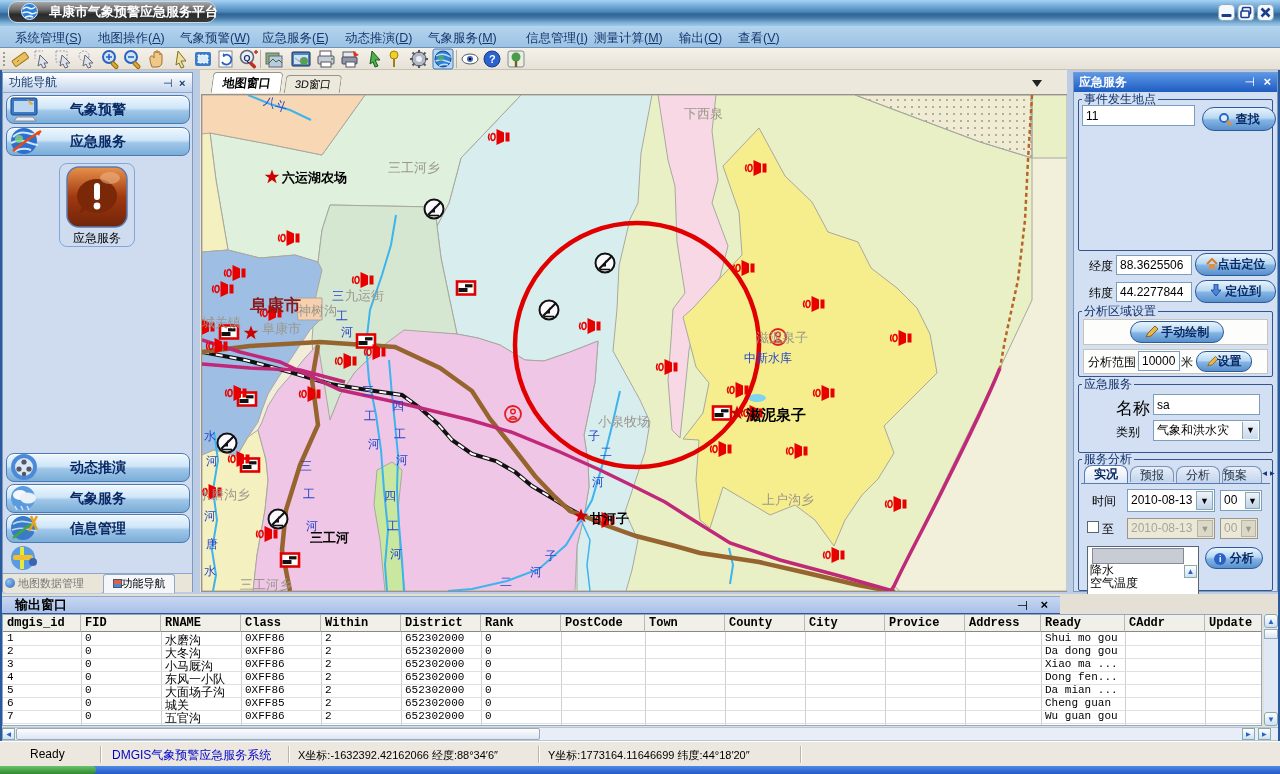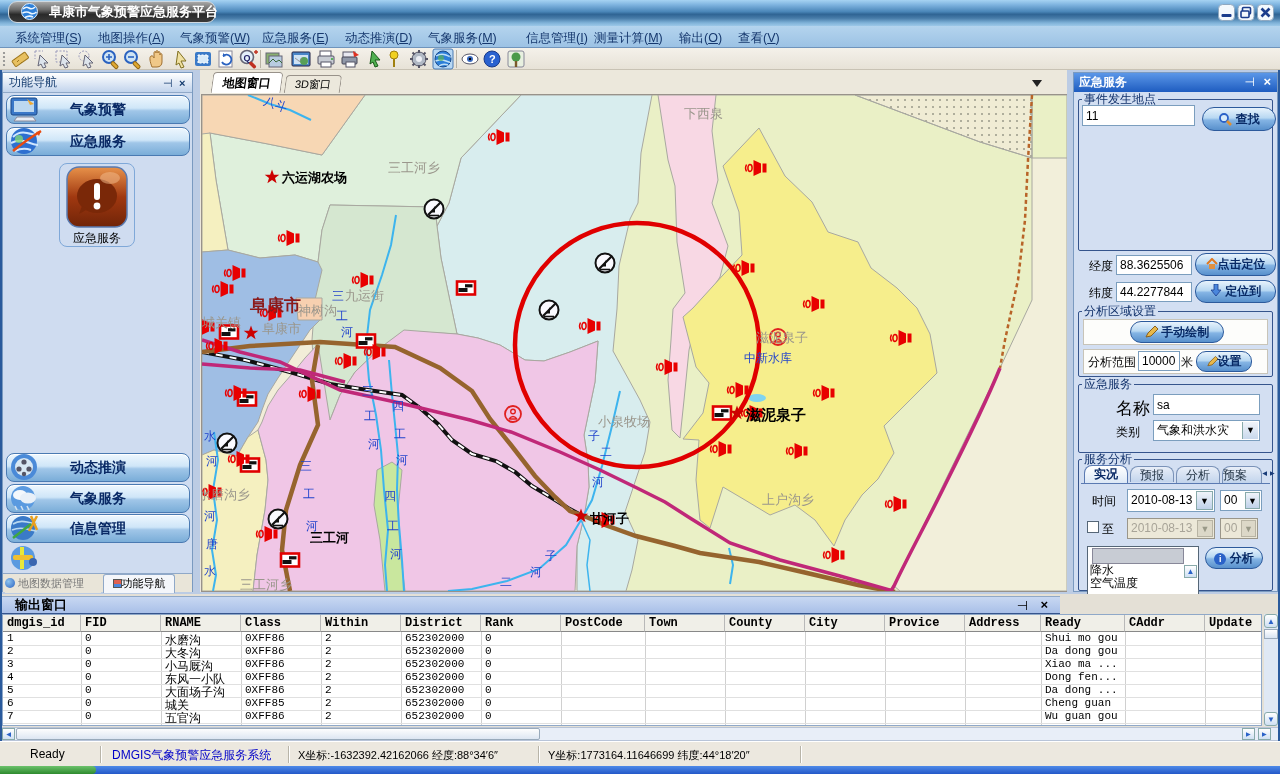--- a/index.html
+++ b/index.html
@@ -592,21 +592,21 @@
    <div class="cell" style="left:478px;top:56px;width:80px;">0</div>
    <div class="cell" style="left:1038px;top:56px;width:84px;">Dong fen...</div>
    <div class="rl" style="top:82px"></div>
    <div class="cell" style="left:0px;top:69px;width:78px;">5</div>
    <div class="cell" style="left:78px;top:69px;width:80px;">0</div>
    <div class="cell" style="left:158px;top:69px;width:80px;font-family:'Liberation Sans',sans-serif;font-size:12px;">大面场子沟</div>
    <div class="cell" style="left:238px;top:69px;width:80px;">0XFF86</div>
    <div class="cell" style="left:318px;top:69px;width:80px;">2</div>
    <div class="cell" style="left:398px;top:69px;width:80px;">652302000</div>
    <div class="cell" style="left:478px;top:69px;width:80px;">0</div>
-   <div class="cell" style="left:1038px;top:69px;width:84px;">Da dong ...</div>
+   <div class="cell" style="left:1038px;top:69px;width:84px;">Da mian ...</div>
    <div class="rl" style="top:95px"></div>
    <div class="cell" style="left:0px;top:82px;width:78px;">6</div>
    <div class="cell" style="left:78px;top:82px;width:80px;">0</div>
    <div class="cell" style="left:158px;top:82px;width:80px;font-family:'Liberation Sans',sans-serif;font-size:12px;">城关</div>
    <div class="cell" style="left:238px;top:82px;width:80px;">0XFF85</div>
    <div class="cell" style="left:318px;top:82px;width:80px;">2</div>
    <div class="cell" style="left:398px;top:82px;width:80px;">652302000</div>
    <div class="cell" style="left:478px;top:82px;width:80px;">0</div>
    <div class="cell" style="left:1038px;top:82px;width:84px;">Cheng guan</div>
    <div class="rl" style="top:108px"></div>

